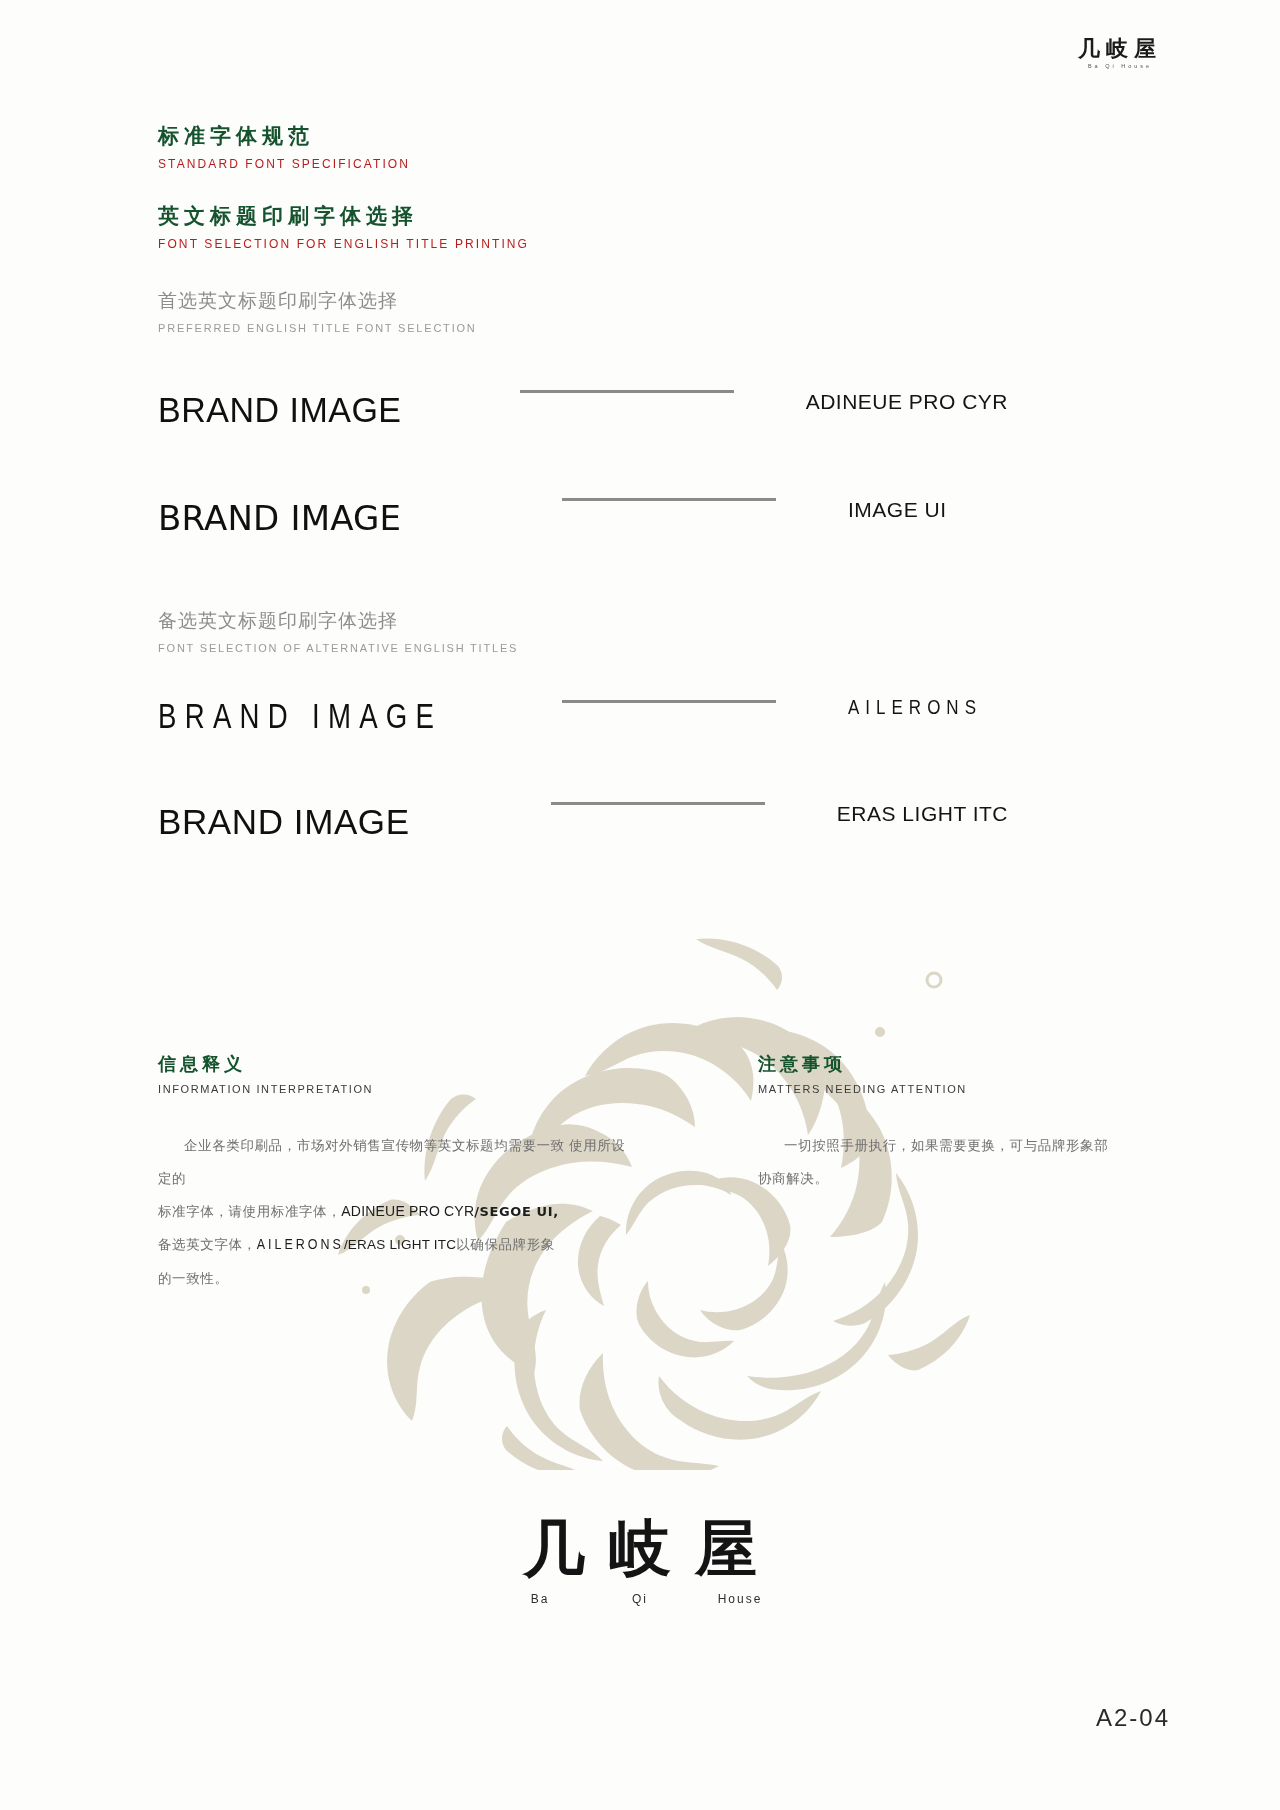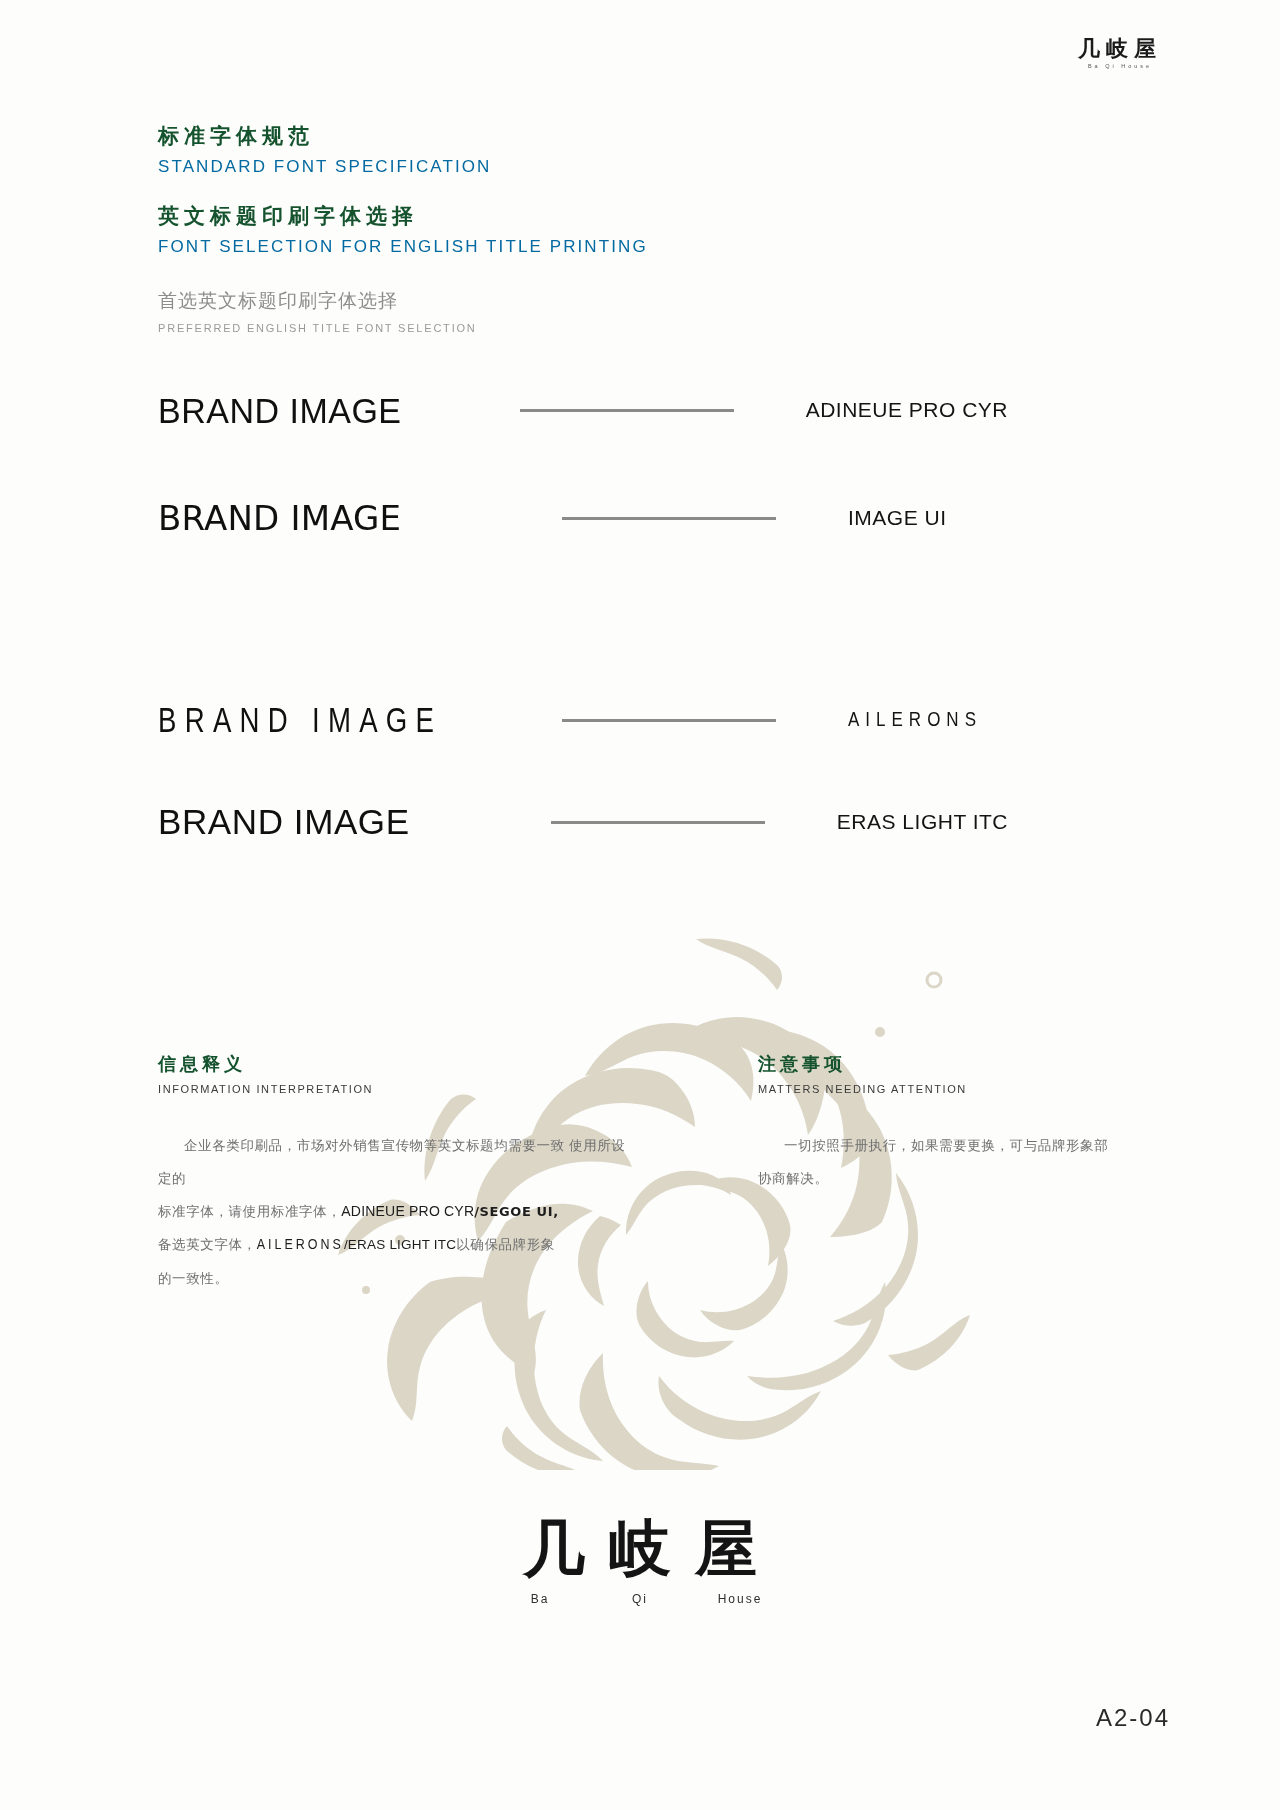--- a/index.html
+++ b/index.html
@@ -51,23 +51,23 @@
   }
   .h-cn {
     font-family: "DejaVu Sans", sans-serif;
     font-size: 21px;
     font-weight: 700;
     letter-spacing: 5px;
     color: #14532d;
     white-space: nowrap;
   }
   .h-en {
-    font-size: 17px;
+    font-size: 12px;
     letter-spacing: 2.1px;
-    color: #0369a1;
+    color: #b91c1c;
     margin-top: 7px;
     white-space: nowrap;
     font-stretch: condensed;
   }
 
   .sub-cn {
     font-family: "DejaVu Sans", sans-serif;
     font-size: 19px;
     letter-spacing: 1px;
     color: #8d8d8d;
@@ -82,21 +82,20 @@
     white-space: nowrap;
   }
 
   
   .row {
     position: absolute;
     left: 158px;
     width: 850px;
     height: 40px;
     display: flex;
-    align-items: center;
     gap: 44px;
   }
   .spec {
     width: 400px;
     color: #101010;
     white-space: nowrap;
   }
   .rule {
     width: 214px;
     height: 3px;
@@ -263,20 +262,24 @@
     <div class="rule"></div>
     <div class="fname">ADINEUE PRO CYR</div>
   </div>
 
   <div class="row" style="top:498px">
     <div class="spec spec-segoe">BRAND IMAGE</div>
     <div class="rule"></div>
     <div class="fname">IMAGE UI</div>
   </div>
 
+  <div class="sec" style="top:608px">
+    <div class="sub-cn">备选英文标题印刷字体选择</div>
+    <div class="sub-en">FONT SELECTION OF ALTERNATIVE ENGLISH TITLES</div>
+  </div>
 
   <div class="row" style="top:700px">
     <div class="spec spec-ailerons">BRAND IMAGE</div>
     <div class="rule"></div>
     <div class="fname fname-ailerons">AILERONS</div>
   </div>
 
   <div class="row" style="top:802px">
     <div class="spec spec-eras">BRAND IMAGE</div>
     <div class="rule"></div>

